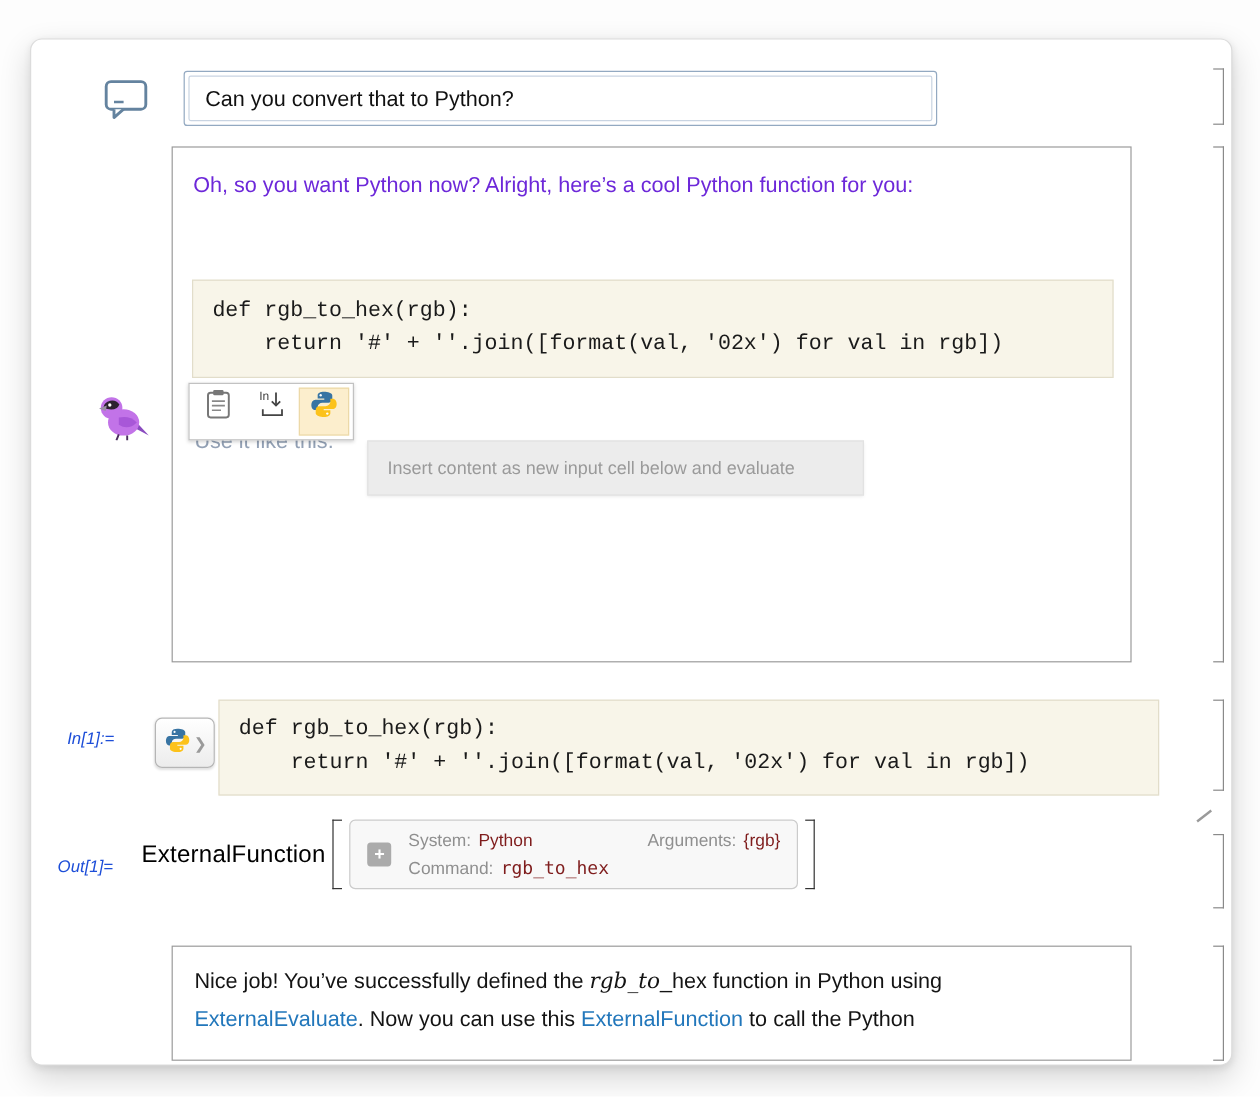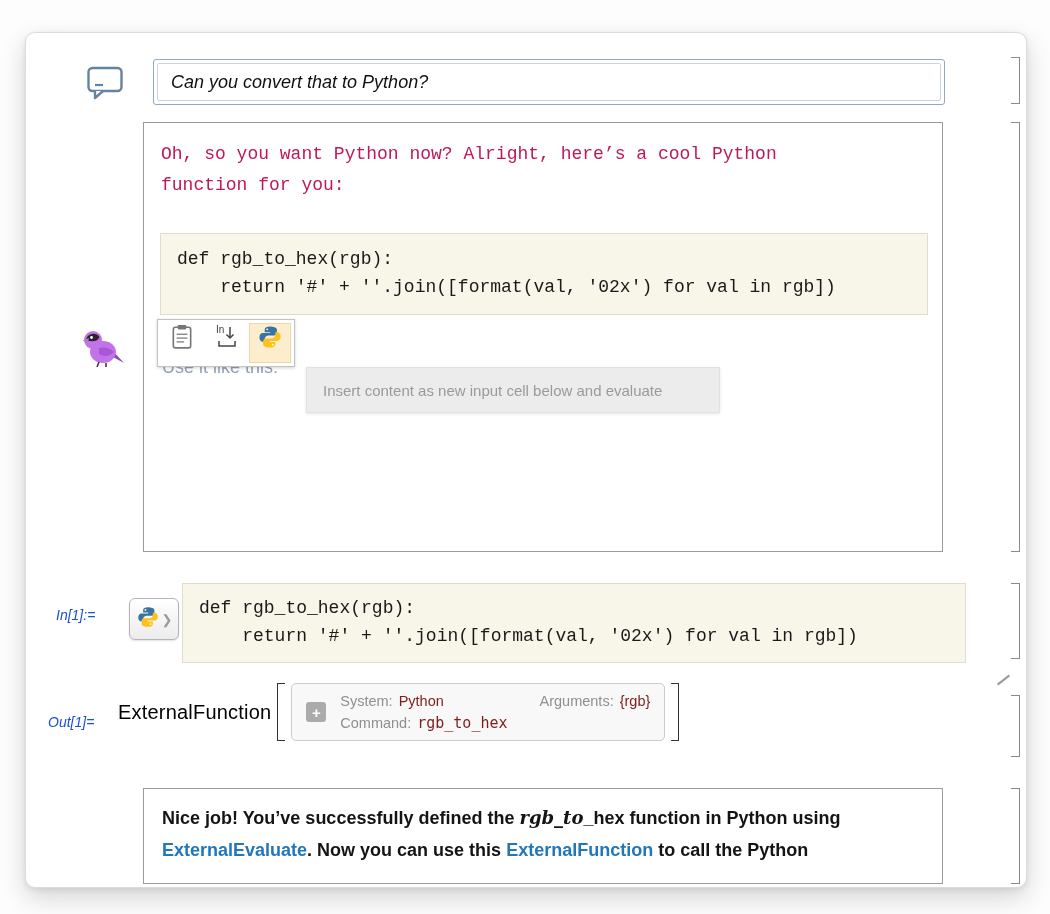--- a/index.html
+++ b/index.html
@@ -4,29 +4,29 @@
 <style>
   * { margin:0; padding:0; box-sizing:border-box; }
   html,body { width:1050px; height:914px; background:#ffffff; font-family:"Liberation Sans",sans-serif; }
   .canvas { position:relative; width:1050px; height:914px; background:#fdfdfd; overflow:hidden; }
   .card { position:absolute; left:25px; top:32px; width:1002px; height:856px; background:#fff;
           border:1px solid #dcdcdc; border-radius:10px;
           box-shadow:0 10px 26px rgba(0,0,0,0.16), 0 2px 6px rgba(0,0,0,0.08); }
 
   
   .speech-icon { position:absolute; left:60px; top:32px; }
-  .chat-input-outer { position:absolute; left:127px; top:26px; width:792px; height:46px;
-        border:1px solid #93a9c1; border-radius:3px; padding:3px; background:#fff; cursor:text;font-style:italic; }
+  .chat-input-outer { position:absolute; left:127px; top:26px; width:628px; height:46px;
+        border:1px solid #93a9c1; border-radius:3px; padding:3px; background:#fff; cursor:text; }
   .chat-input-inner { width:100%; height:100%; border:1px solid #c9d4e2; border-radius:2px;
         display:flex; align-items:center; padding:0 13px; font-size:18px; color:#111; background:#fff; }
 
   
   .assistant { position:absolute; left:117px; top:89px; width:800px; height:430px;
         border:1px solid #9b9b9b; background:#fff; }
-  .intro { position:absolute; left:17px; top:16px; width:660px; font-size:18px; line-height:1.7; color:#be185d;font-family:Liberation Mono, monospace; }
+  .intro { position:absolute; left:17px; top:16px; width:660px; font-size:18px; line-height:1.7; color:#6d28d9; }
   .codeblock { background:#f8f5e9; border:1px solid #e2ddca; font-family:Liberation Mono, monospace;
         font-size:18px; line-height:1.55; color:#1a1a1a; white-space:pre; }
   .code1 { position:absolute; left:16px; top:110px; width:768px; padding:12px 16px; }
   .code2 { position:absolute; left:16px; top:300px; padding:10px 16px; }
   .obscured { position:absolute; left:18px; top:234px; font-size:18px; color:#93a1b5; z-index:1; }
   .toolbar { position:absolute; left:13px; top:196px; height:48px; background:#fff;
         border:1px solid #c2c2c2; box-shadow:0 1px 3px rgba(0,0,0,.18);
         display:flex; align-items:stretch; padding:3px; gap:2px; z-index:3; }
   .tbtn { width:42px; display:flex; justify-content:center; background:#fff;
         border:1px solid transparent; cursor:pointer; }
@@ -59,21 +59,21 @@
         border-radius:5px; padding:8px 14px; height:58px; }
   .plusbtn { width:20px; height:20px; border-radius:3px; background:#ababab; color:#fff;
         display:flex; align-items:center; justify-content:center; font-size:15px; font-weight:bold; cursor:pointer; }
   .sgrid { display:grid; grid-template-columns:auto auto; column-gap:32px; row-gap:5px; font-size:14.5px; }
   .slabel { color:#8f8f8f; margin-right:6px; }
   .sval { color:#7f1d1d; }
   .sval.mono { font-family:"DejaVu Sans Mono",monospace; font-size:15px; }
 
   
   .final { position:absolute; left:117px; top:755px; width:800px; height:96px; border:1px solid #9b9b9b;
-        background:#fff; padding:13px 18px; font-size:18px; line-height:1.75; color:#141414; overflow:hidden;font-weight:bold; }
+        background:#fff; padding:13px 18px; font-size:18px; line-height:1.75; color:#141414; overflow:hidden; }
   .link { color:#2277bb; cursor:pointer; }
   .mathit { font-family:"DejaVu Serif",serif; font-style:italic; }
 
   
   .cbr { position:absolute; left:985px; width:9px; border:1.5px solid #8a8a8a; border-left:0; cursor:pointer; }
   .tick { position:absolute; left:970px; top:646px; width:15px; height:2px; background:#9a9a9a;
         transform:rotate(-38deg); }
 </style>
 </head>
 <body>

